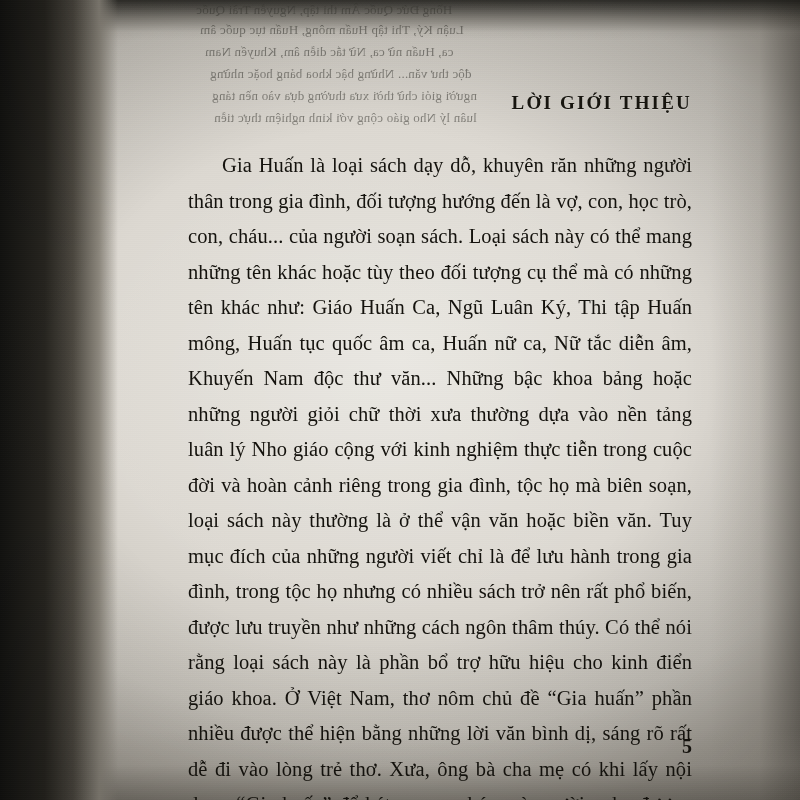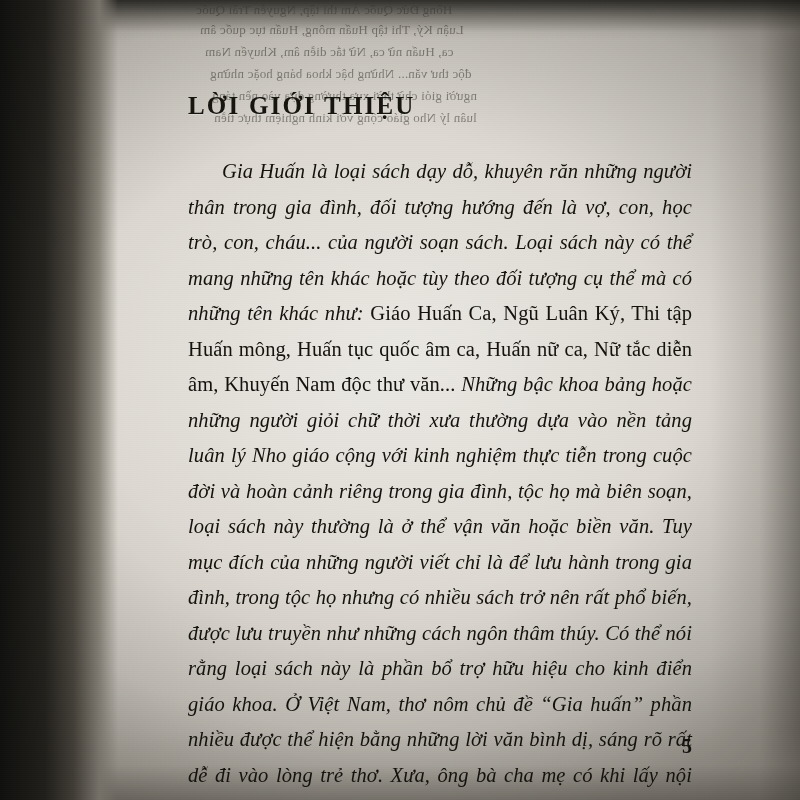--- a/index.html
+++ b/index.html
@@ -74,42 +74,42 @@
   .content {
     position: absolute;
     left: 188px;
     top: 92px;
     width: 504px;
     z-index: 10;
   }
 
   .heading {
     font-family: "Liberation Serif", serif;
-    font-size: 25px;
+    font-size: 19px;
     font-weight: 700;
     letter-spacing: 2.2px;
-    text-align: left;
+    text-align: right;
     color: #17150f;
     margin: 0 0 34px 0;
     text-shadow: 0 1px 0 rgba(255,255,255,0.25);
   }
 
   .body-text {
     font-family: "Liberation Serif", serif;
     font-size: 20.5px;
     line-height: 35.5px;
     color: #14120d;
     text-align: justify;
     text-justify: inter-word;
     letter-spacing: 0.1px;
   }
 
   .body-text p { margin: 0; }
   .body-text .indent { text-indent: 34px; }
-  .it { font-style: italic; }
+  .it { }
   .rm { font-style: normal; }
 
   .page-number {
     position: absolute;
     right: 108px;
     bottom: 42px;
     z-index: 11;
     font-family: "Liberation Serif", serif;
     font-size: 20px;
     font-weight: 700;

